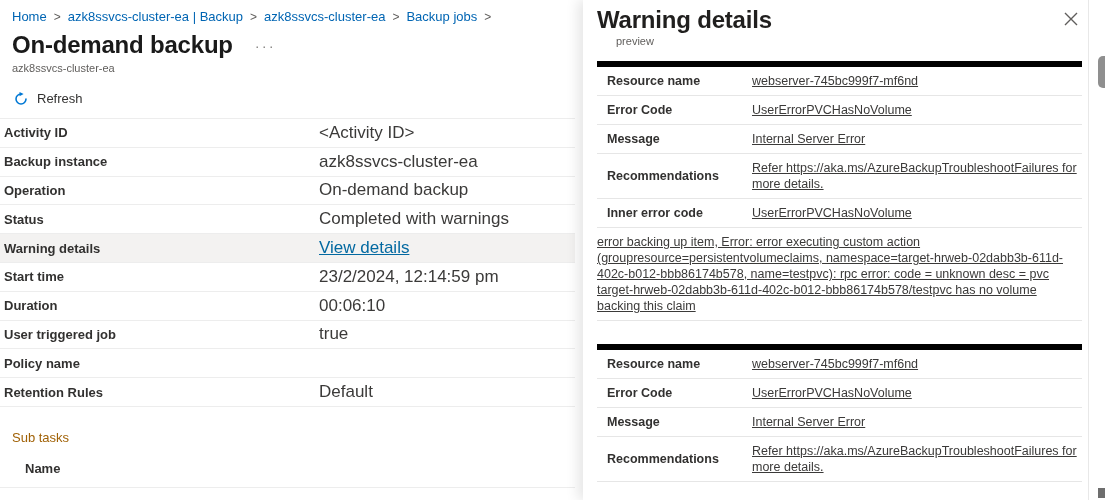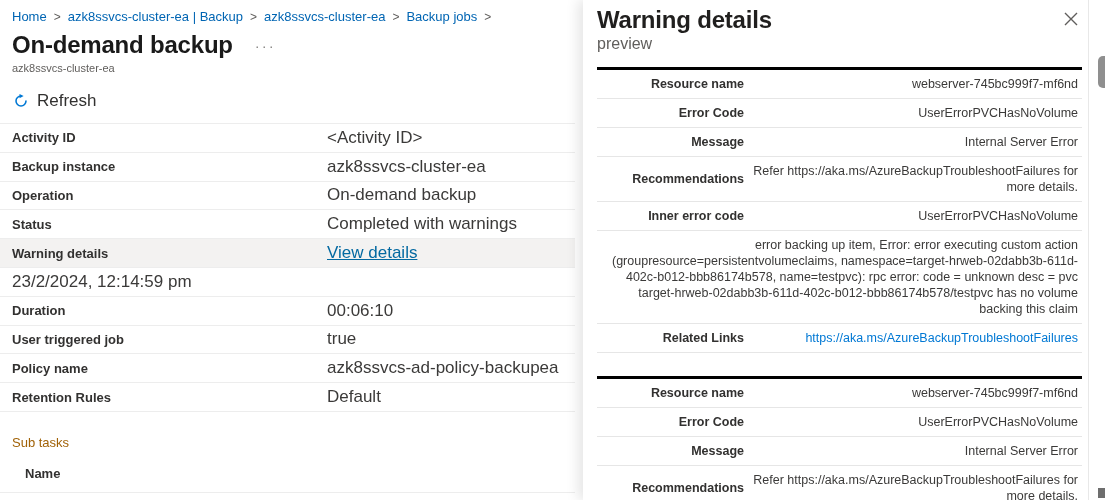--- a/index.html
+++ b/index.html
@@ -9,51 +9,51 @@
   
   .left { position:absolute; left:0; top:0; width:583px; height:492px; }
   .breadcrumb { padding:9px 0 0 12px; font-size:13px; white-space:nowrap; }
   .bc-link { color:#0065b3; text-decoration:none; }
   .bc-sep { color:#605e5c; margin:0 7px; font-size:12px; }
   .title-row { display:flex; align-items:center; margin:7px 0 0 12px; }
   h1 { font-size:24px; font-weight:700; color:#1a1a1a; letter-spacing:-0.2px; }
   .more { color:#8a8886; font-size:15px; letter-spacing:2px; margin-left:22px; cursor:pointer; }
   .subtitle { margin:3px 0 0 12px; font-size:11px; color:#605e5c; }
   .refresh { display:flex; align-items:center; gap:9px; margin:17px 0 0 14px;
-    background:none; border:none; font-size:17px; color:#323130; cursor:pointer;
+    background:none; border:none; font-size:13px; color:#323130; cursor:pointer;
     font-family:inherit; }
   .refresh svg { display:block; }
 
   .dtable { margin:12px 0 0 0; width:575px; border-top:1px solid #ededed; }
   .drow { display:flex; align-items:center; height:28.8px; border-bottom:1px solid #ededed;
-    padding-left:12px; }
+    padding-left:4px; }
   .drow.hl { background:#f3f2f1; }
   .dlabel { width:315px; font-size:13px; font-weight:700; color:#323130; }
   .dvalue { font-size:17px; color:#3b3a39; }
   a.dvalue { color:#0369a1; text-decoration:underline; }
 
   .subtasks-title { margin:23px 0 0 12px; font-size:13px; color:#a16207; }
   .name-header { margin:16px 0 0 25px; font-size:13px; font-weight:700; color:#323130; }
   .name-divider { margin-top:11px; width:575px; border-top:1px solid #ededed; }
 
   
   .panel { position:absolute; left:583px; top:0; width:522px; height:500px; background:#fff;
     box-shadow:-5px 0 12px rgba(0,0,0,0.10); padding-left:14px; }
   .panel h2 { margin-top:6px; font-size:24px; font-weight:700; color:#201f1e; letter-spacing:-0.2px; }
-  .preview { font-size:16px; color:#605e5c; margin-top:1px; }
+  .preview { font-size:11px; color:#605e5c; margin-top:1px;margin-left:19px; }
   .close { position:absolute; top:10px; right:25px; background:none; border:none; cursor:pointer;
     padding:2px; }
   .ptables { margin-top:14px; width:485px; }
-  .ptable { border-top:3px solid #000000;text-align:right; }
+  .ptable { border-top:6px solid #000000; }
   .ptable + .ptable { margin-top:23px; }
   .prow { display:flex; border-bottom:1px solid #e6e6e6; padding:6px 0; }
   .plabel { width:155px; padding-left:10px; padding-right:8px; font-size:12.5px; font-weight:700;
     color:#323130; line-height:16px; overflow-wrap:anywhere; align-self:center; }
   .pvalue { flex:1; font-size:12.5px; color:#3b3a39; line-height:16px; padding-right:4px;
-    overflow-wrap:anywhere; align-self:center; }
+    overflow-wrap:anywhere; align-self:center;text-decoration:underline; }
   a.pvalue { color:#0078d4; text-decoration:none; }
 
   
   .vline { position:absolute; left:1088px; top:0; width:1px; height:500px; background:#e8e8e8; }
   .thumb { position:absolute; left:1098px; top:56px; width:7px; height:32px; background:#8f8f8f;
     border-radius:5px 0 0 5px; cursor:pointer; }
   .nub { position:absolute; left:1098px; top:488px; width:7px; height:10px; background:#6e6e6e;
     cursor:pointer; }
 </style>
 </head>
@@ -93,33 +93,33 @@
       </div>
       <div class="drow">
         <span class="dlabel">Status</span>
         <span class="dvalue">Completed with warnings</span>
       </div>
       <div class="drow hl">
         <span class="dlabel">Warning details</span>
         <a href="#" class="dvalue">View details</a>
       </div>
       <div class="drow">
+        <span class="dlabel">Start time</span>
         <span class="dvalue">23/2/2024, 12:14:59 pm</span>
       </div>
       <div class="drow">
         <span class="dlabel">Duration</span>
         <span class="dvalue">00:06:10</span>
       </div>
       <div class="drow">
         <span class="dlabel">User triggered job</span>
         <span class="dvalue">true</span>
       </div>
       <div class="drow">
         <span class="dlabel">Policy name</span>
-        <span class="dvalue">azk8ssvcs-ad-policy-backupea</span>
       </div>
       <div class="drow">
         <span class="dlabel">Retention Rules</span>
         <span class="dvalue">Default</span>
       </div>
     </div>
 
   <div class="subtasks-title">Sub tasks</div>
   <div class="name-header">Name</div>
   <div class="name-divider"></div>
@@ -153,24 +153,20 @@
           <div class="plabel">Recommendations</div>
           <div class="pvalue">Refer https://aka.ms/AzureBackupTroubleshootFailures for more details.</div>
         </div>
         <div class="prow">
           <div class="plabel">Inner error code</div>
           <div class="pvalue">UserErrorPVCHasNoVolume</div>
         </div>
         <div class="prow">
           <div class="pvalue">error backing up item, Error: error executing custom action (groupresource=persistentvolumeclaims, namespace=target-hrweb-02dabb3b-611d-402c-b012-bbb86174b578, name=testpvc): rpc error: code = unknown desc = pvc target-hrweb-02dabb3b-611d-402c-b012-bbb86174b578/testpvc has no volume backing this claim</div>
         </div>
-        <div class="prow">
-          <div class="plabel">Related Links</div>
-          <a href="#" class="pvalue">https://aka.ms/AzureBackupTroubleshootFailures</a>
-        </div>
       </div>
       <div class="ptable">
         <div class="prow">
           <div class="plabel">Resource name</div>
           <div class="pvalue">webserver-745bc999f7-mf6nd</div>
         </div>
         <div class="prow">
           <div class="plabel">Error Code</div>
           <div class="pvalue">UserErrorPVCHasNoVolume</div>
         </div>

